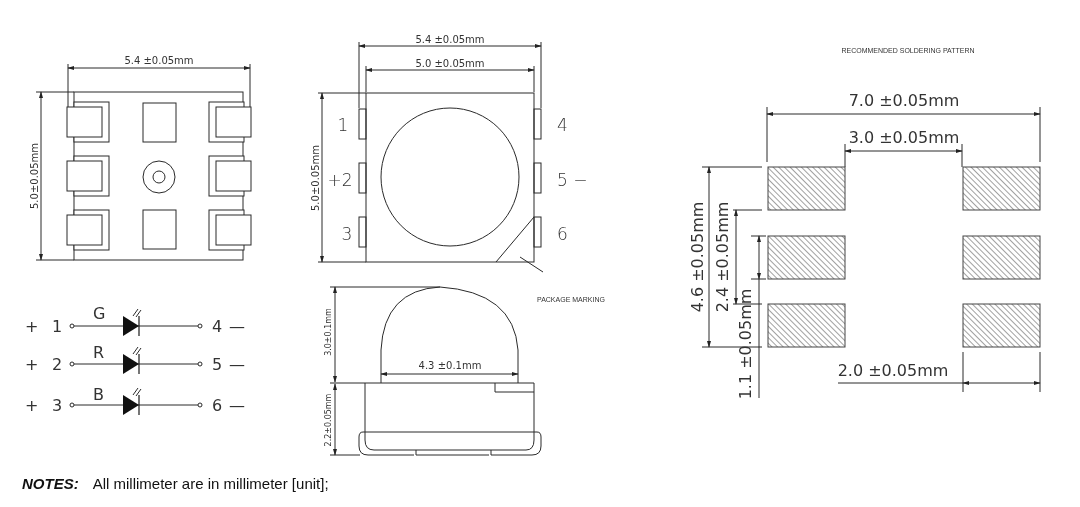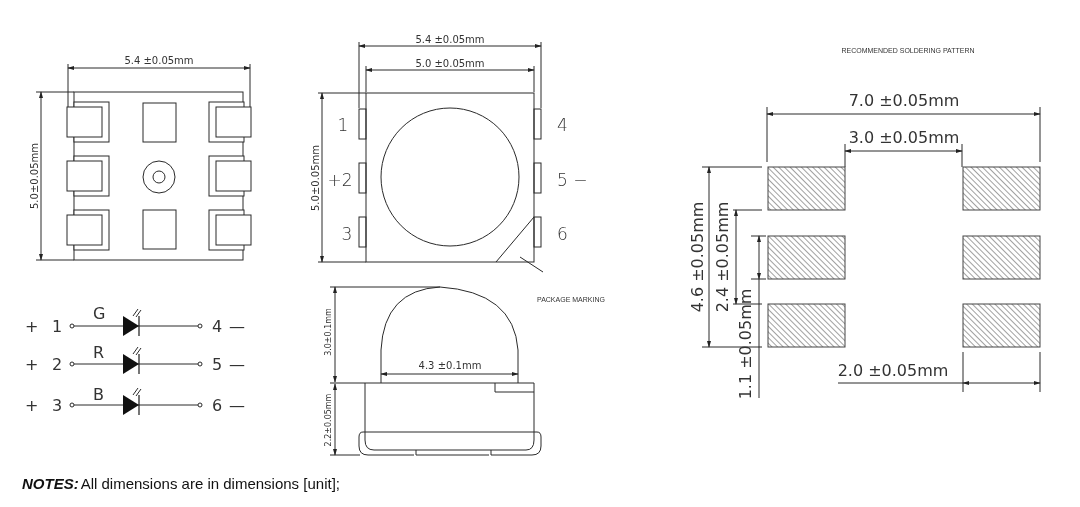--- a/index.html
+++ b/index.html
@@ -7,21 +7,21 @@
     svg { position: absolute; left: 0; top: 0; }
     .ln { stroke: #2a2a2a; stroke-width: 1; fill: none; }
     .lnb { stroke: #1a1a1a; stroke-width: 1.2; fill: none; }
     .fillw { fill: #ffffff; }
     .cad { font-family: "DejaVu Sans", sans-serif; fill: #333; }
     .cad-sm { font-size: 10px; }
     .cad-md { font-size: 17px; font-weight: 300; }
     .cad-lg { font-size: 16px; }
     .lbl { font-family: "Liberation Sans", sans-serif; font-size: 7px; fill: #333; }
     .notes { position: absolute; left: 22px; top: 475px; font-family: "Liberation Sans", sans-serif; font-size: 15px; color: #111; white-space: nowrap; }
-    .notes b { font-style: italic; font-weight: bold; margin-right: 2px; }
+    .notes b { font-style: italic; font-weight: bold; margin-right: 14px; }
   </style>
 </head>
 <body>
 
 <svg width="1080" height="507" viewBox="0 0 1080 507">
   <defs>
     <marker id="arr" viewBox="0 0 10 10" refX="9" refY="5" markerWidth="7" markerHeight="7" orient="auto-start-reverse">
       <path d="M0,2 L10,5 L0,8 z" fill="#222"></path>
     </marker>
     <pattern id="hatch" patternUnits="userSpaceOnUse" width="4" height="4" patternTransform="rotate(-45)">
@@ -201,14 +201,14 @@
 
     <line class="ln" x1="963" y1="352" x2="963" y2="392"></line>
     <line class="ln" x1="1040" y1="352" x2="1040" y2="392"></line>
     <line class="ln" x1="838" y1="383" x2="963" y2="383"></line>
     <line class="ln" x1="963" y1="383" x2="1040" y2="383" marker-start="url(#arr)" marker-end="url(#arr)"></line>
     <text class="cad cad-lg" x="893" y="376" text-anchor="middle">2.0 ±0.05mm</text>
   </g>
 </svg>
 
 <div class="notes">
-  <b>NOTES:</b><span>All dimensions are in dimensions [unit];</span>
+  <b>NOTES:</b><span>All millimeter are in millimeter [unit];</span>
 </div>
 
 </body></html>

